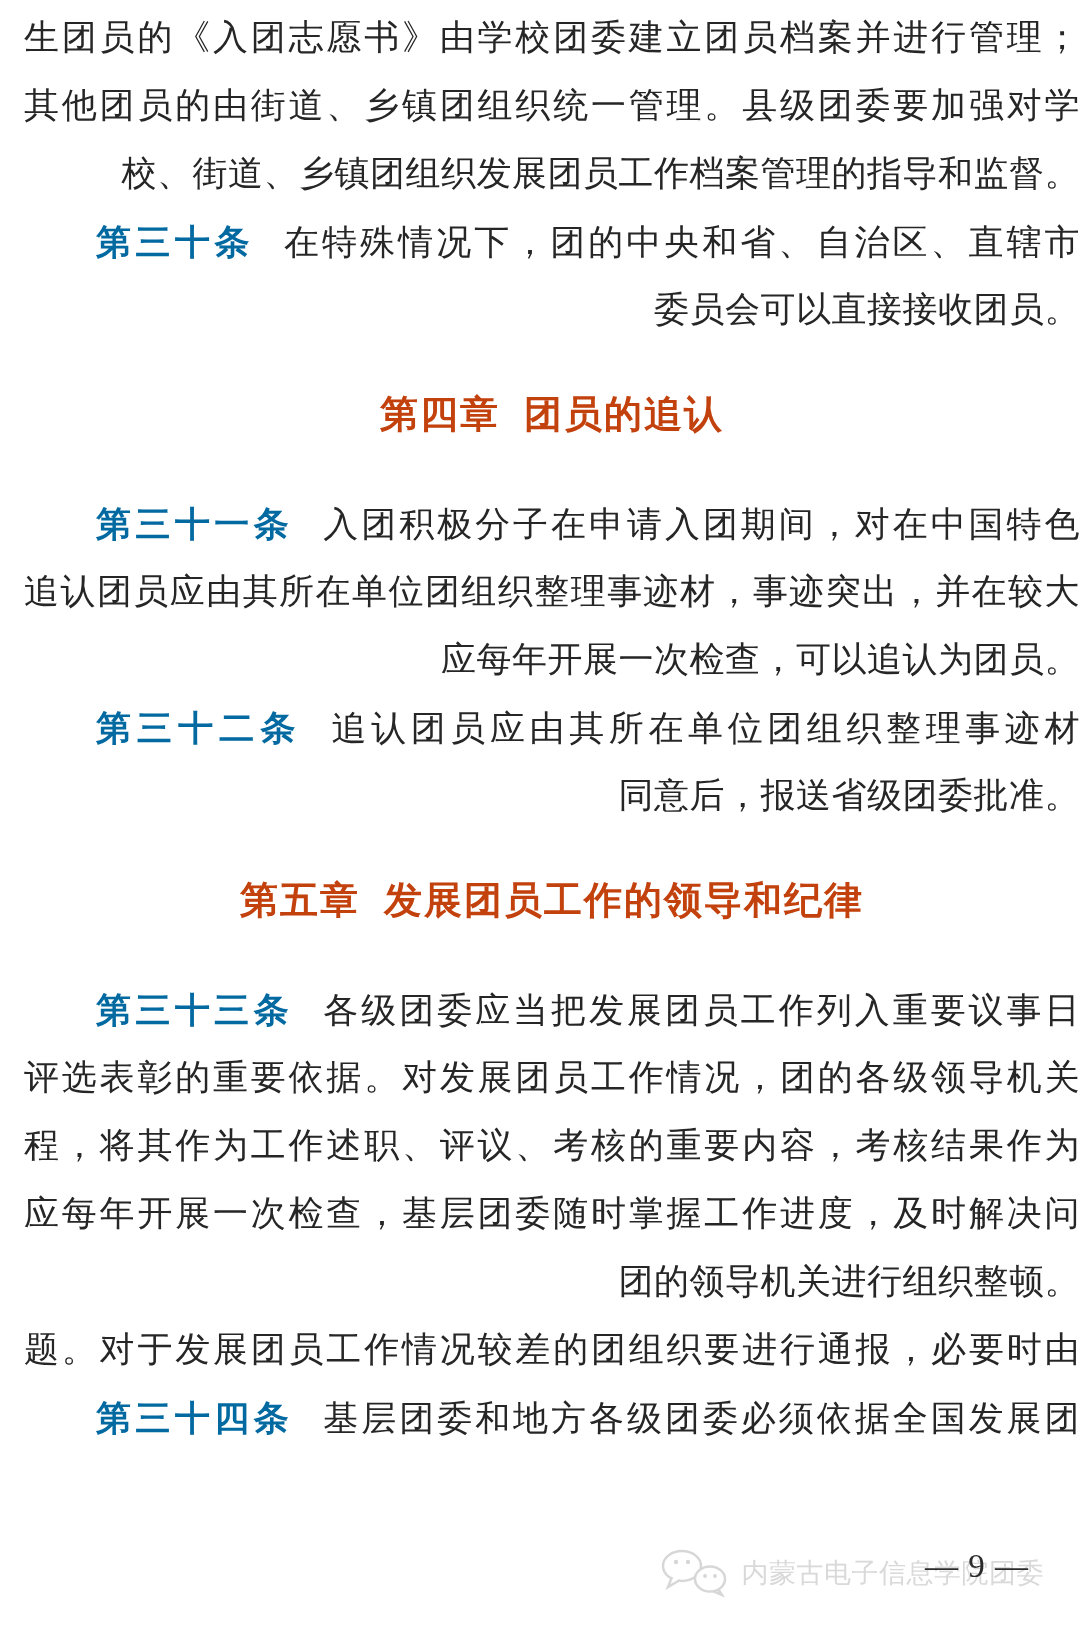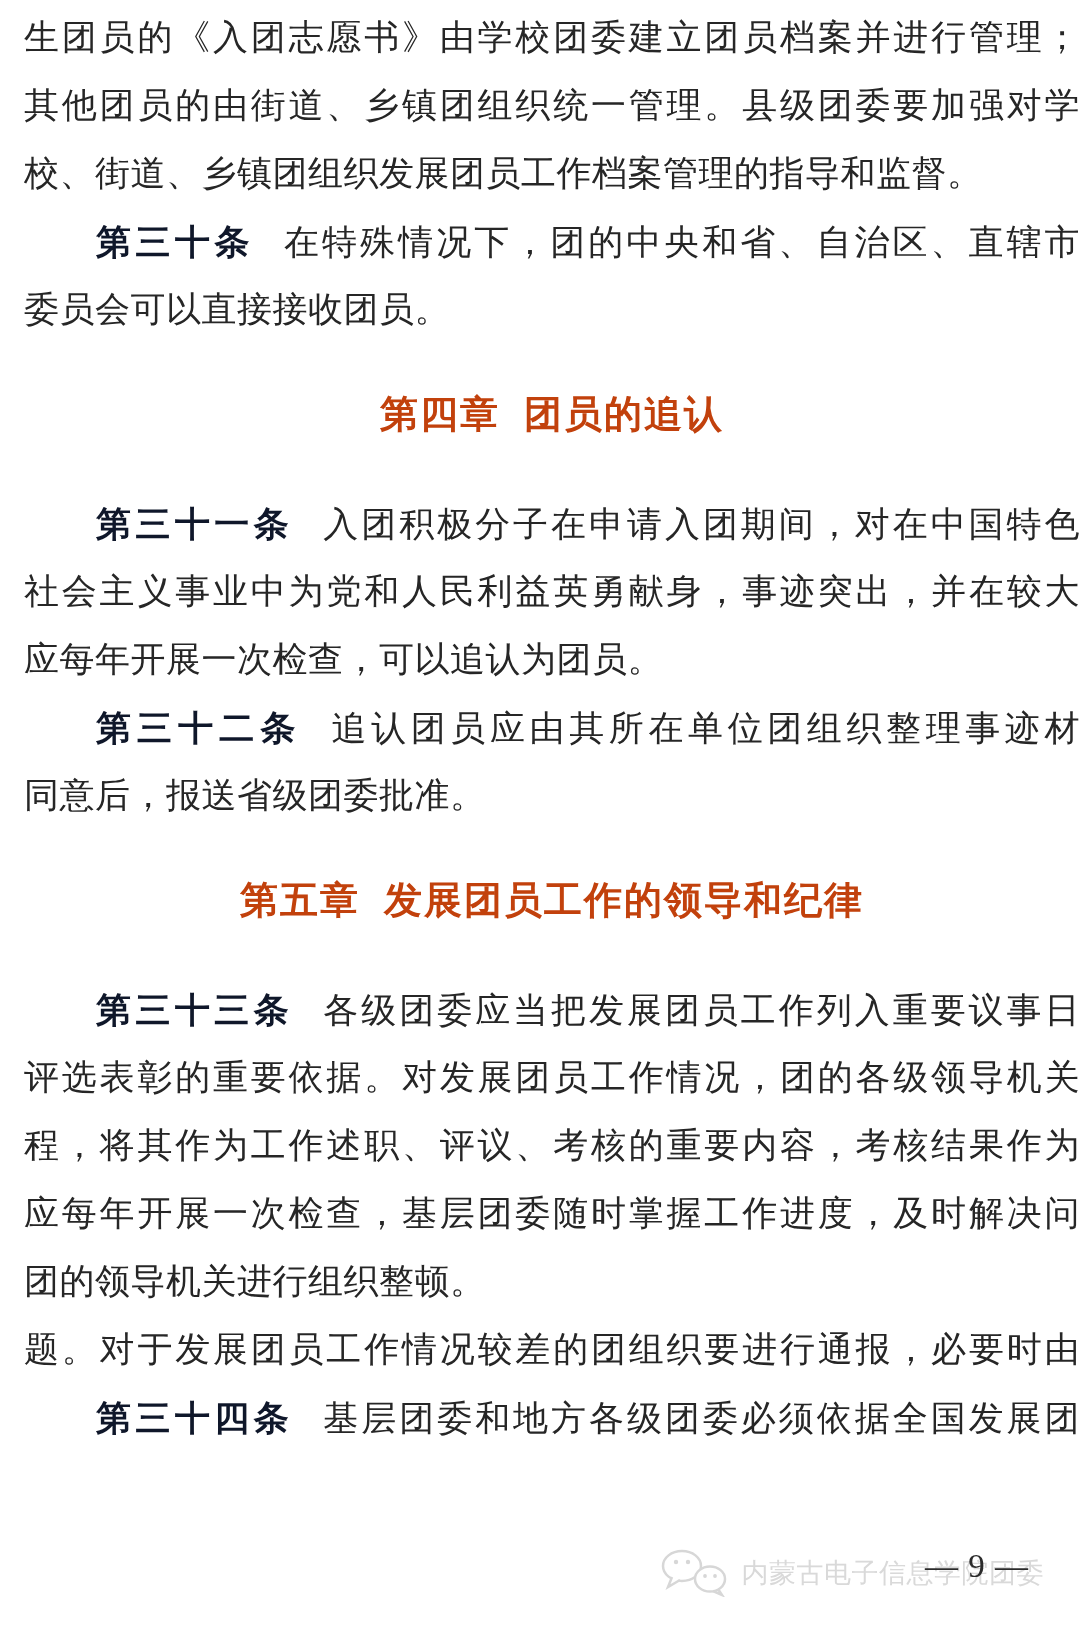--- a/index.html
+++ b/index.html
@@ -19,33 +19,33 @@
     padding: 4px 12px 0 12px;
     box-sizing: border-box;
   }
   .para { margin: 0; }
   .tline {
     height: 68px;
     line-height: 68px;
     font-size: 35px;
     letter-spacing: 0.5px;
     white-space: nowrap;
-    text-align: left;
+    text-align: right;
     color: #262626;
   }
   .tline.fill {
     white-space: normal;
     text-align: justify;
     text-align-last: justify;
   }
   .tline.indent { padding-left: 72px; }
   .label {
     font-family: "Liberation Sans", "DejaVu Sans", sans-serif;
     font-weight: 700;
-    color: #0f172a;
+    color: #0369a1;
     margin-right: 30px;
     letter-spacing: 2px;
   }
   .chapter {
     height: 68px;
     line-height: 68px;
     margin-top: 36px;
     margin-bottom: 42px;
     text-align: center;
     font-family: "Liberation Sans", "DejaVu Sans", sans-serif;
@@ -93,21 +93,21 @@
         <div class="tline fill">其他团员的由街道、乡镇团组织统一管理。县级团委要加强对学</div>
         <div class="tline">校、街道、乡镇团组织发展团员工作档案管理的指导和监督。</div>
       </div>
       <div class="para">
         <div class="tline fill indent"><span class="label">第三十条</span><span>在特殊情况下，团的中央和省、自治区、直辖市</span></div>
         <div class="tline">委员会可以直接接收团员。</div>
       </div>
       <div class="chapter"><span class="ch-num">第四章</span><span>团员的追认</span></div>
       <div class="para">
         <div class="tline fill indent"><span class="label">第三十一条</span><span>入团积极分子在申请入团期间，对在中国特色</span></div>
-        <div class="tline fill">社会主义事业中为党和人民利益英勇献身，事迹突出，并在较大</div>
+        <div class="tline fill">追认团员应由其所在单位团组织整理事迹材，事迹突出，并在较大</div>
         <div class="tline">应每年开展一次检查，可以追认为团员。</div>
       </div>
       <div class="para">
         <div class="tline fill indent"><span class="label">第三十二条</span><span>追认团员应由其所在单位团组织整理事迹材</span></div>
         <div class="tline">同意后，报送省级团委批准。</div>
       </div>
       <div class="chapter"><span class="ch-num">第五章</span><span>发展团员工作的领导和纪律</span></div>
       <div class="para">
         <div class="tline fill indent"><span class="label">第三十三条</span><span>各级团委应当把发展团员工作列入重要议事日</span></div>
         <div class="tline fill">评选表彰的重要依据。对发展团员工作情况，团的各级领导机关</div>

